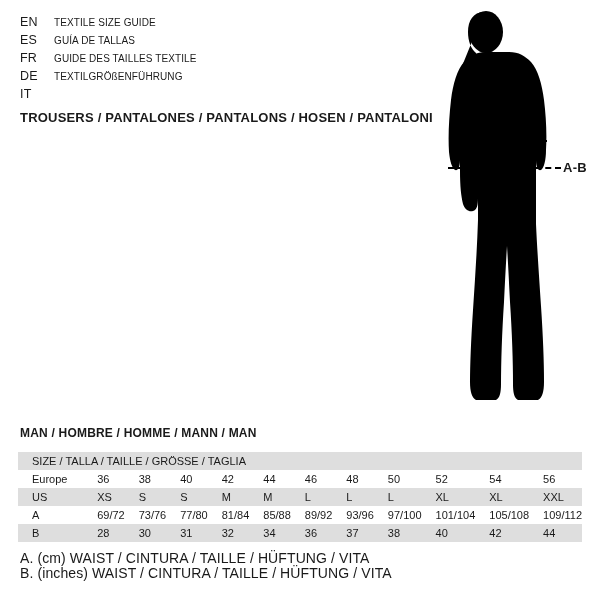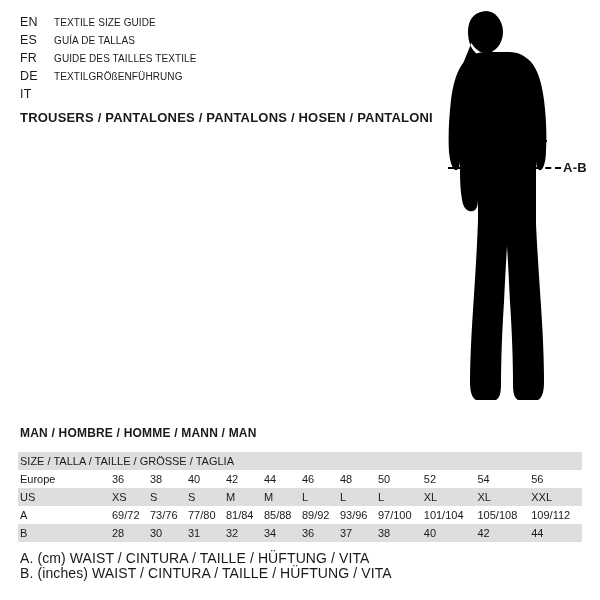--- a/index.html
+++ b/index.html
@@ -93,21 +93,21 @@
   }
   table.size-table {
     position: absolute;
     left: 18px;
     top: 452px;
     width: 564px;
     border-collapse: collapse;
     font-size: 11px;
   }
   table.size-table td {
-    padding: 2px 0 2px 2px;
+    padding: 2px 0 2px 14px;
     line-height: 14px;
     white-space: nowrap;
     margin-left: 7px;
   }
   table.size-table tr.shaded td {
     background: #dedede;
   }
   table.size-table td.label-col {
     width: 92px;
   }

